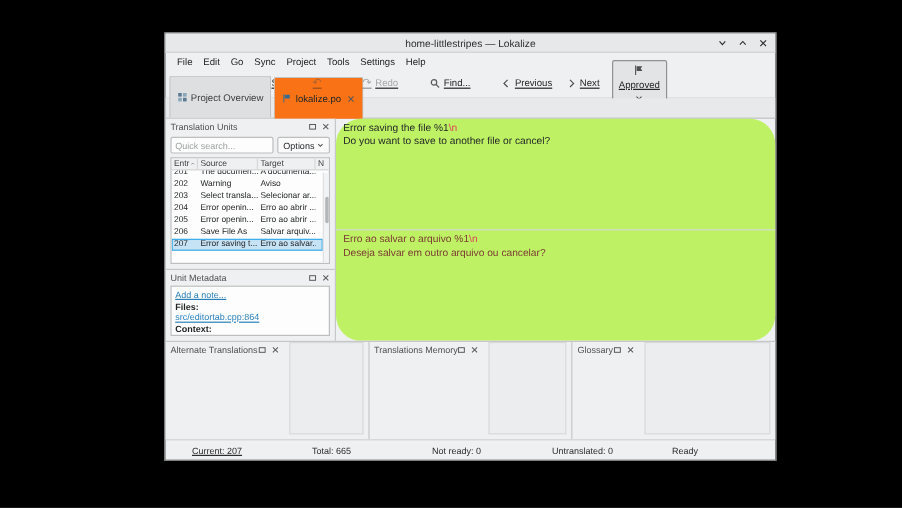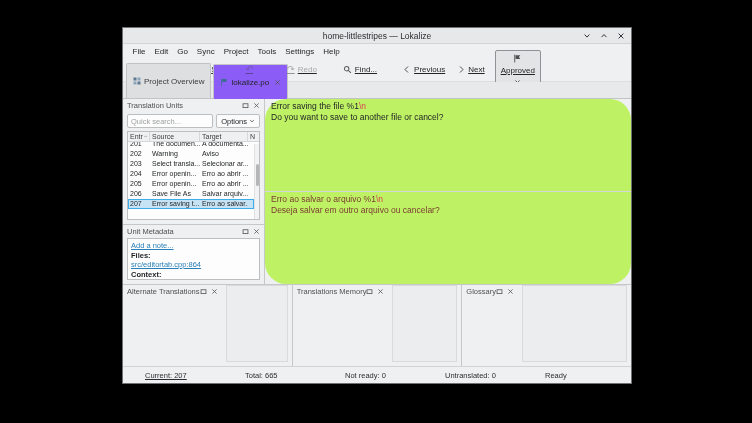--- a/index.html
+++ b/index.html
@@ -3,21 +3,21 @@
 <meta charset="utf-8">
 <style>
   * { margin:0; padding:0; box-sizing:border-box; }
   html,body { background:#000; }
   .stage {
     position:relative; width:752px; height:423px; background:#000;
     font-family:"Liberation Sans","DejaVu Sans",sans-serif; color:#232627;
     overflow:hidden;
   }
   .window {
-    position:absolute; left:122px; top:27px; width:510px; height:357px;
+    position:absolute; left:137px; top:27px; width:510px; height:357px;
     background:#eff0f1; border:1px solid #6e7072; display:flex; flex-direction:column;
     box-shadow:0 4px 14px rgba(0,0,0,.55);
   }
   
   .titlebar {
     height:16px; background:#e6e8e9; border-bottom:1px solid #d2d3d4;
     display:flex; align-items:center; justify-content:center; position:relative;
     font-size:8.5px; color:#2b2e30; flex:0 0 auto;
   }
   .winbtns { position:absolute; right:5px; top:0; height:100%; display:flex; align-items:center; gap:7px; }
@@ -37,21 +37,21 @@
   .gap-l { margin-left:14px; }
   .gap-s { margin-left:4px; }
   .glyph { font-size:9px; line-height:9px; color:#4d4f51; }
   
   .tabbar { height:17px; display:flex; align-items:flex-end; padding:0 3px; background:#e7e9ea; border-bottom:1px solid #c2c3c4; flex:0 0 auto; }
   .tab {
     display:flex; align-items:center; gap:3px; font-size:8px; height:15px; padding:17px 6px;
     border:1px solid #c2c3c4; border-bottom:none; background:#dddfe0; color:#3a3d3f;
     margin-right:2px; cursor:pointer; border-radius:2px 2px 0 0;
   }
-  .tab.active { background:#8b5cf6; color:#232627; margin-bottom:-1px; height:16px; }
+  .tab.active { background:#f97316; color:#232627; margin-bottom:-1px; height:16px; }
   .tabclose { display:flex; align-items:center; margin-left:2px; cursor:pointer; }
   
   .main { flex:1 1 auto; display:flex; min-height:0; }
   .leftcol { width:142px; flex:0 0 auto; display:flex; flex-direction:column; border-right:1px solid #c6c7c8; background:#eff0f1; }
   .dock-tu { height:126px; flex:0 0 auto; display:flex; flex-direction:column; border-bottom:1px solid #c6c7c8; }
   .dock-um { flex:1 1 auto; display:flex; flex-direction:column; min-height:0; }
   .dock-header { height:13px; flex:0 0 auto; display:flex; align-items:center; font-size:7.5px; color:#4d5152; padding:0 4px; }
   .dock-hbtns { margin-left:auto; display:flex; gap:4px; align-items:center; }
   .dock-hbtn { display:flex; align-items:center; cursor:pointer; }
   .tu-controls { display:flex; gap:3px; padding:2px 4px 2px 4px; flex:0 0 auto; }

